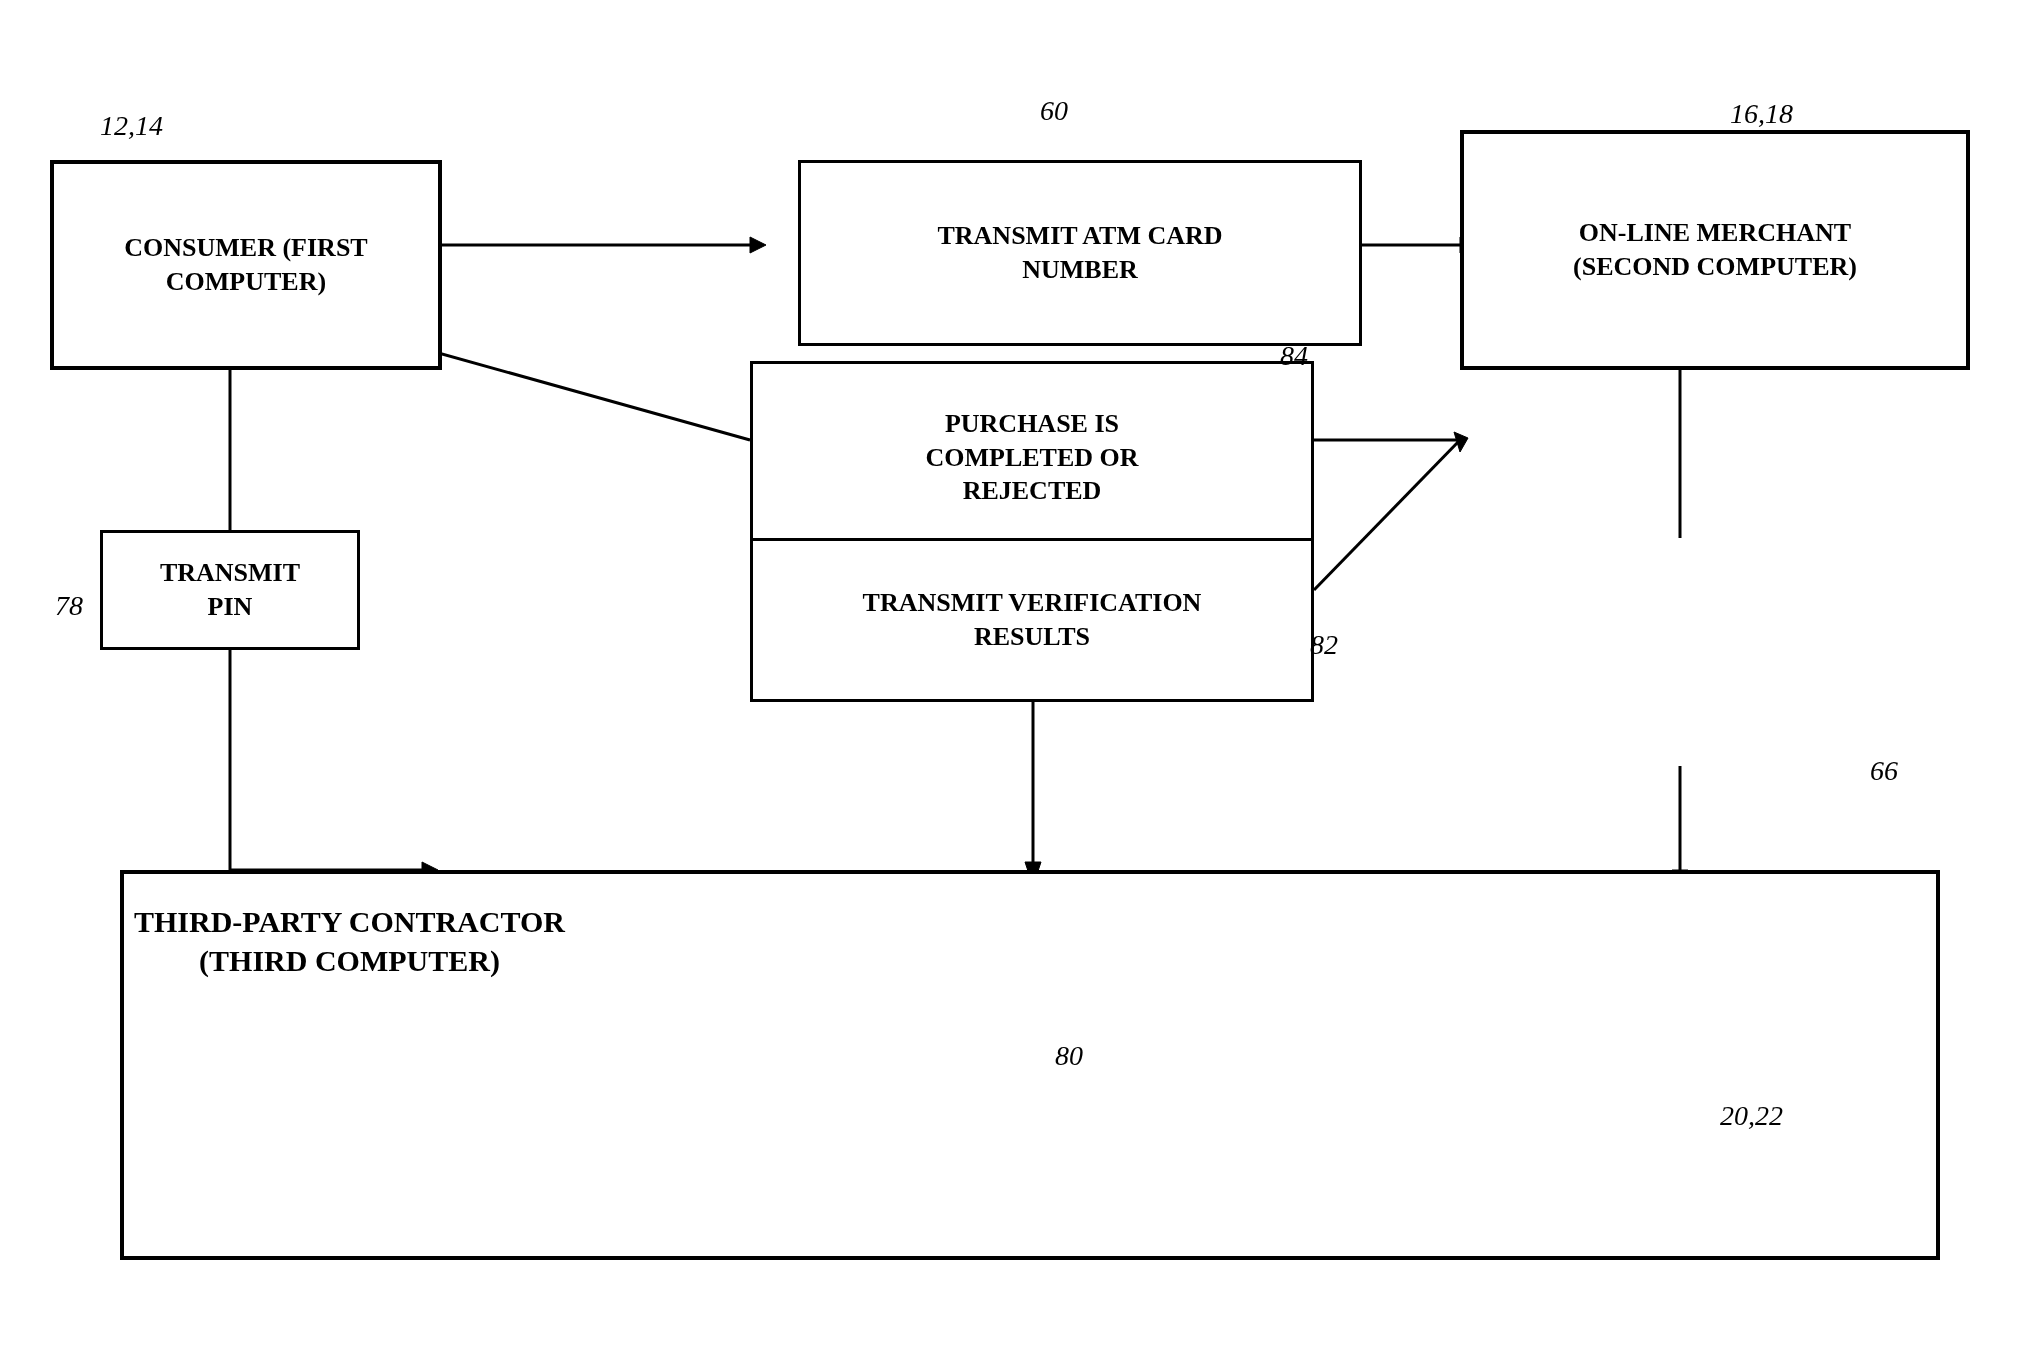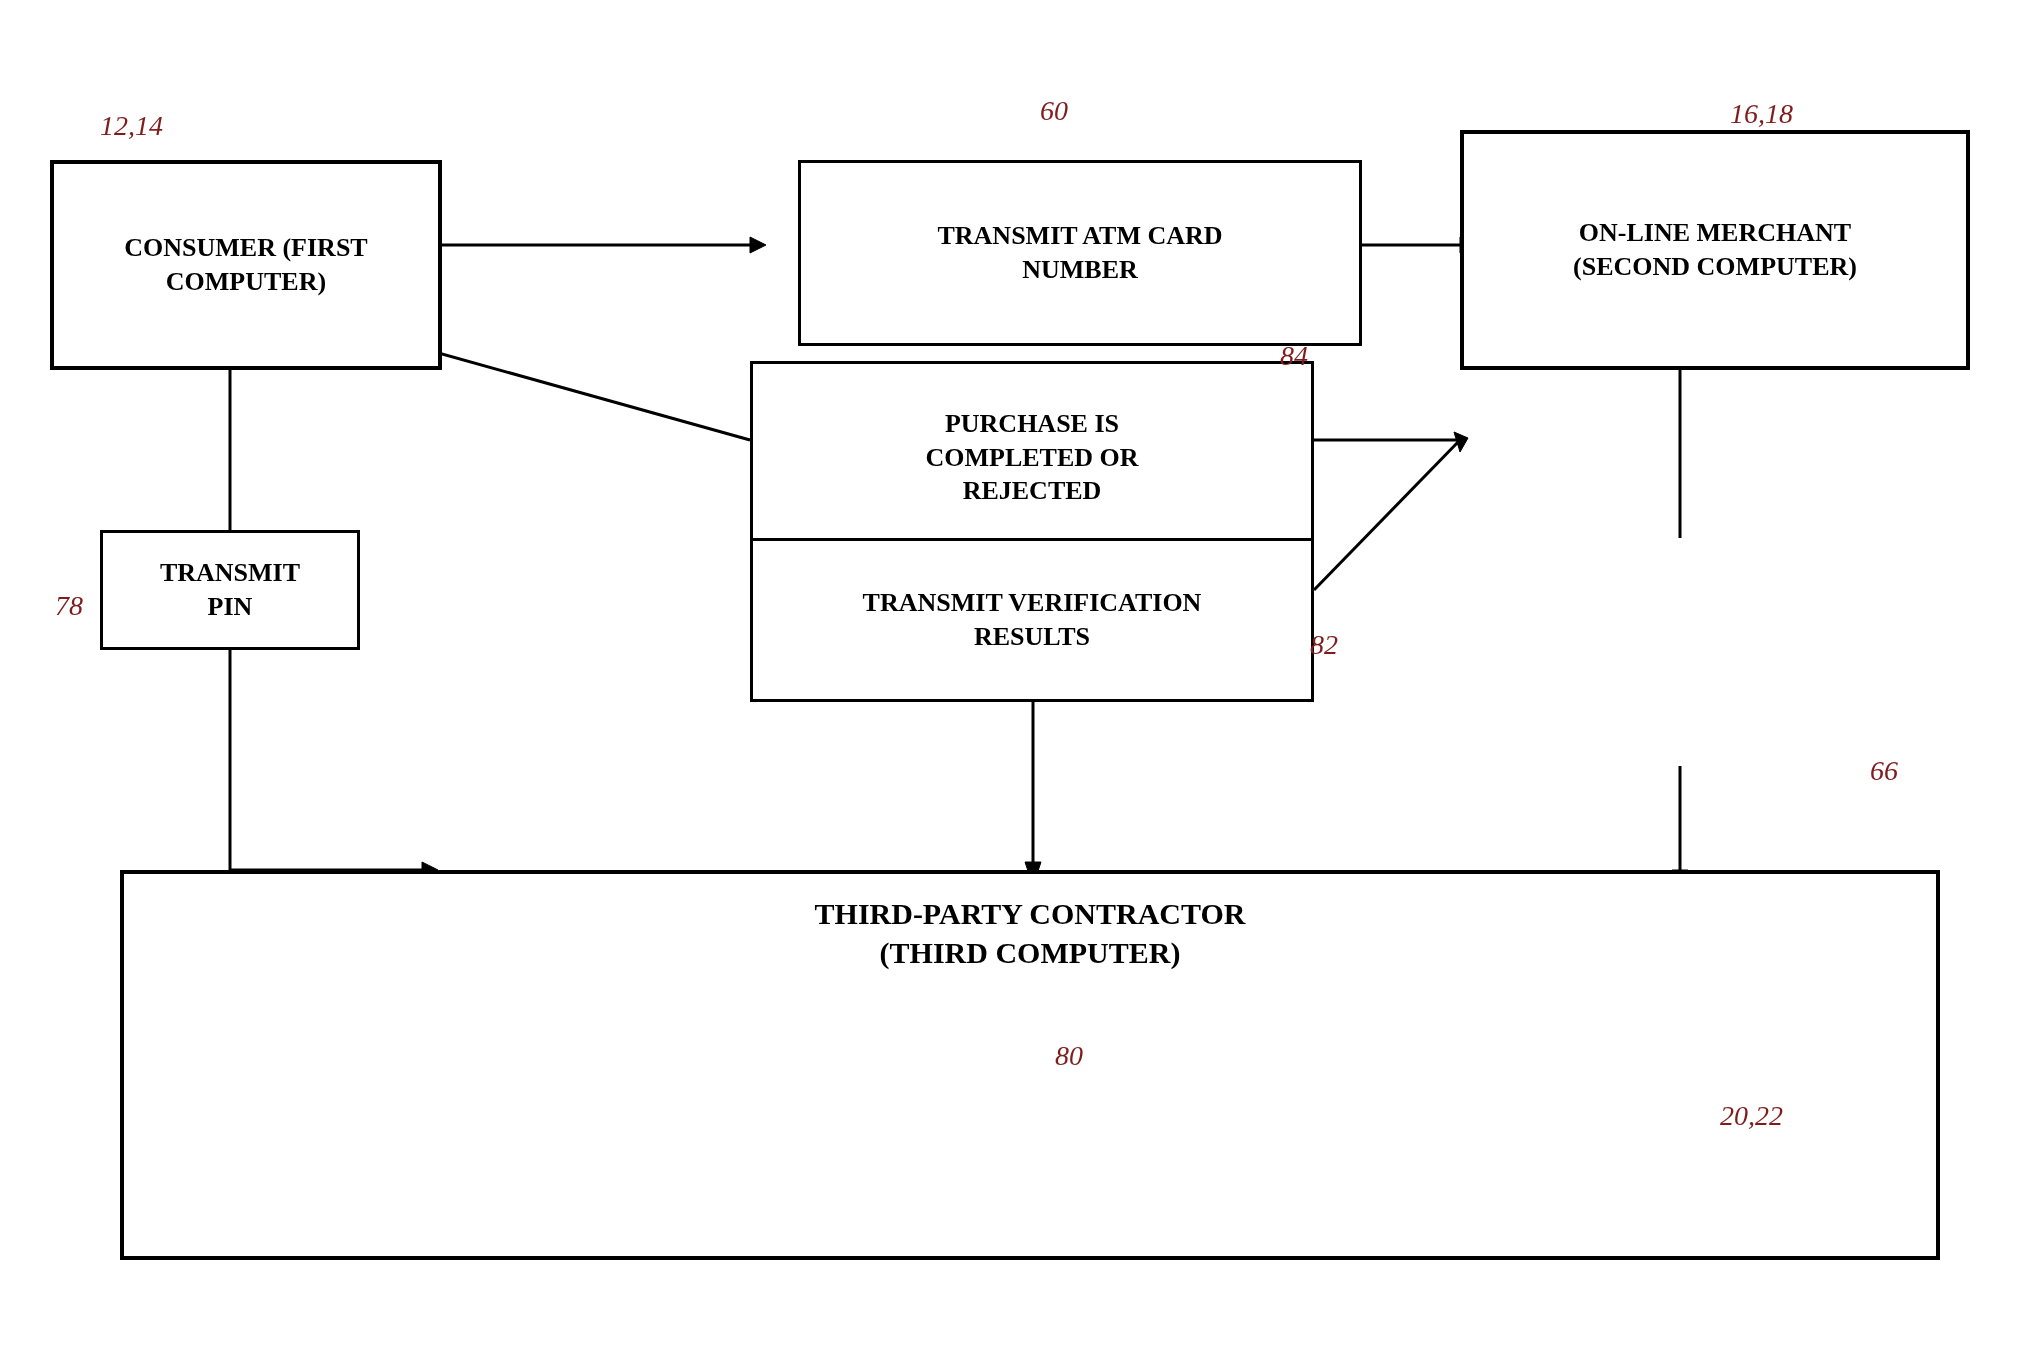--- a/index.html
+++ b/index.html
@@ -32,21 +32,21 @@
       padding: 10px;
     }
     .box-large {
       border-width: 4px;
     }
     .label {
       position: absolute;
       font-family: 'Georgia', serif;
       font-style: italic;
       font-size: 28px;
-      color: #7f1d1d;
+      color: #000000;
     }
     svg.arrows {
       position: absolute;
       top: 0; left: 0;
       width: 2039px;
       height: 1366px;
       pointer-events: none;
     }
     svg.arrows line, svg.arrows path, svg.arrows polyline {
       stroke: #000;
@@ -118,21 +118,21 @@
 
 
   <div class="box" style="left:100px; top:530px; width:260px; height:120px;">
     <span>TRANSMIT<br>PIN</span>
   </div>
 
   <div class="box" style="left:750px; top:538px; width:564px; height:164px;">
     <span>TRANSMIT VERIFICATION<br>RESULTS</span>
   </div>
 
-  <div class="box box-large" style="left:120px; top:870px; width:1820px; height:390px; font-size:30px; align-items:flex-start; justify-content:center; padding-top:20px;">
+  <div class="box box-large" style="left:120px; top:870px; width:1820px; height:390px; font-size:30px; align-items:flex-start; justify-content:flex-start; padding-top:28px;">
     <span>THIRD-PARTY CONTRACTOR<br>(THIRD COMPUTER)</span>
   </div>
 
 
   <div class="label" style="left:100px; top:110px;">12,14</div>
 
   <div class="label" style="left:1040px; top:95px;">60</div>
 
   <div class="label" style="left:1730px; top:98px;">16,18</div>
 

